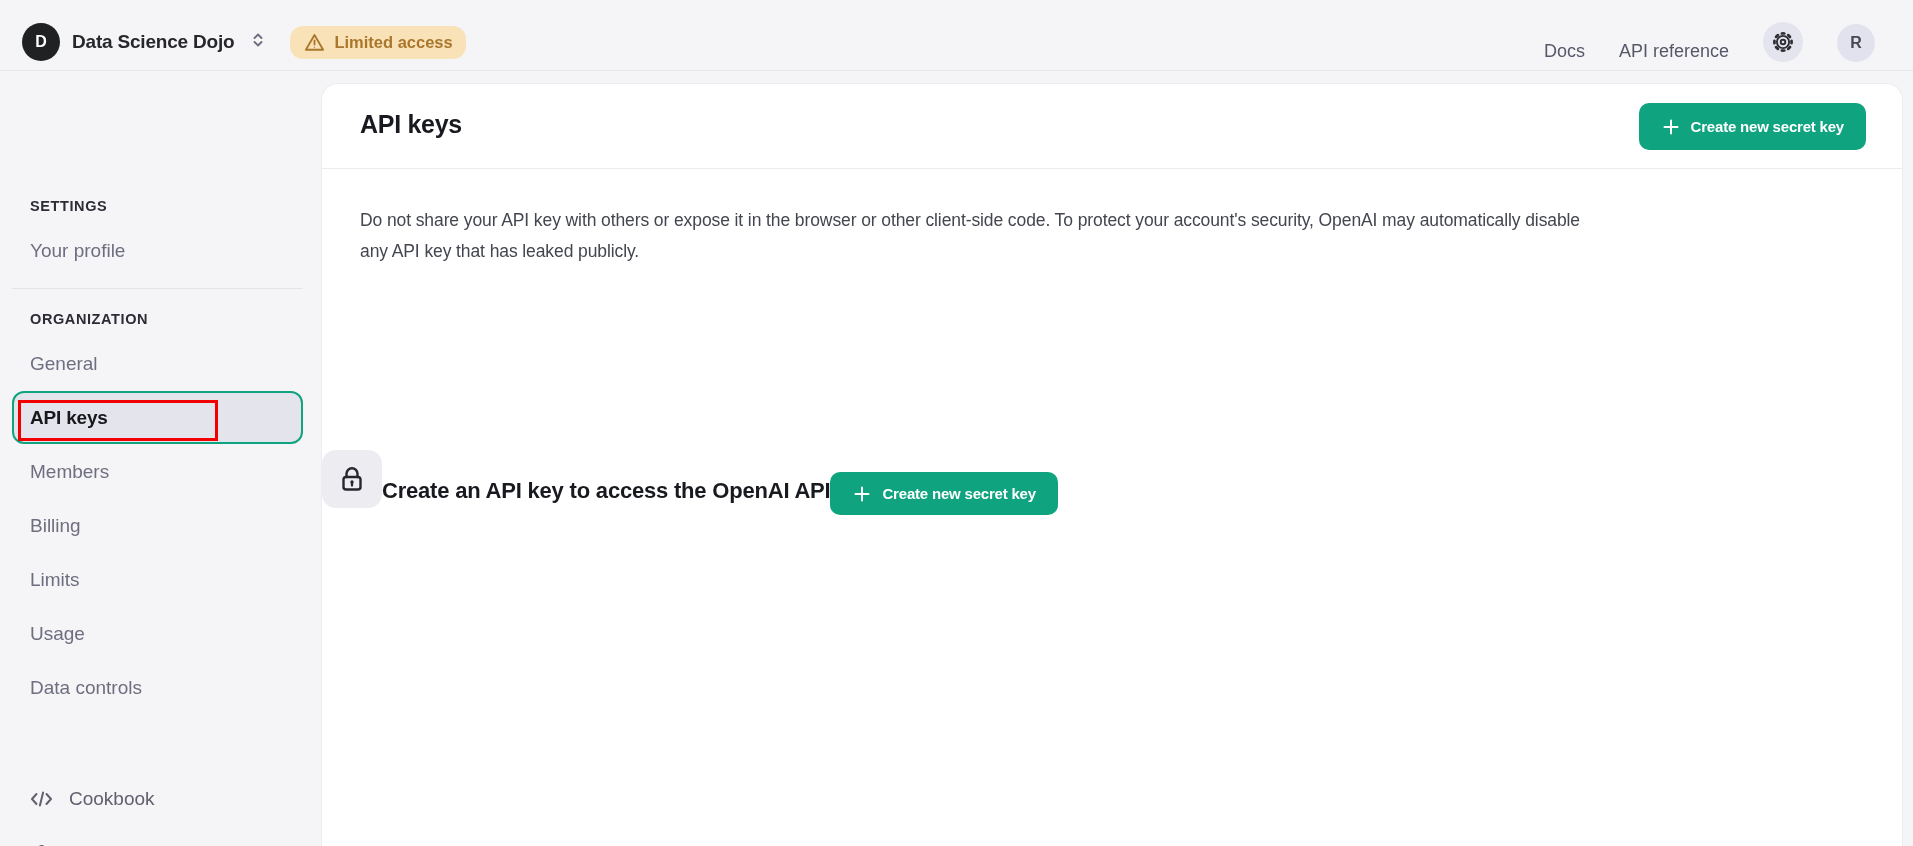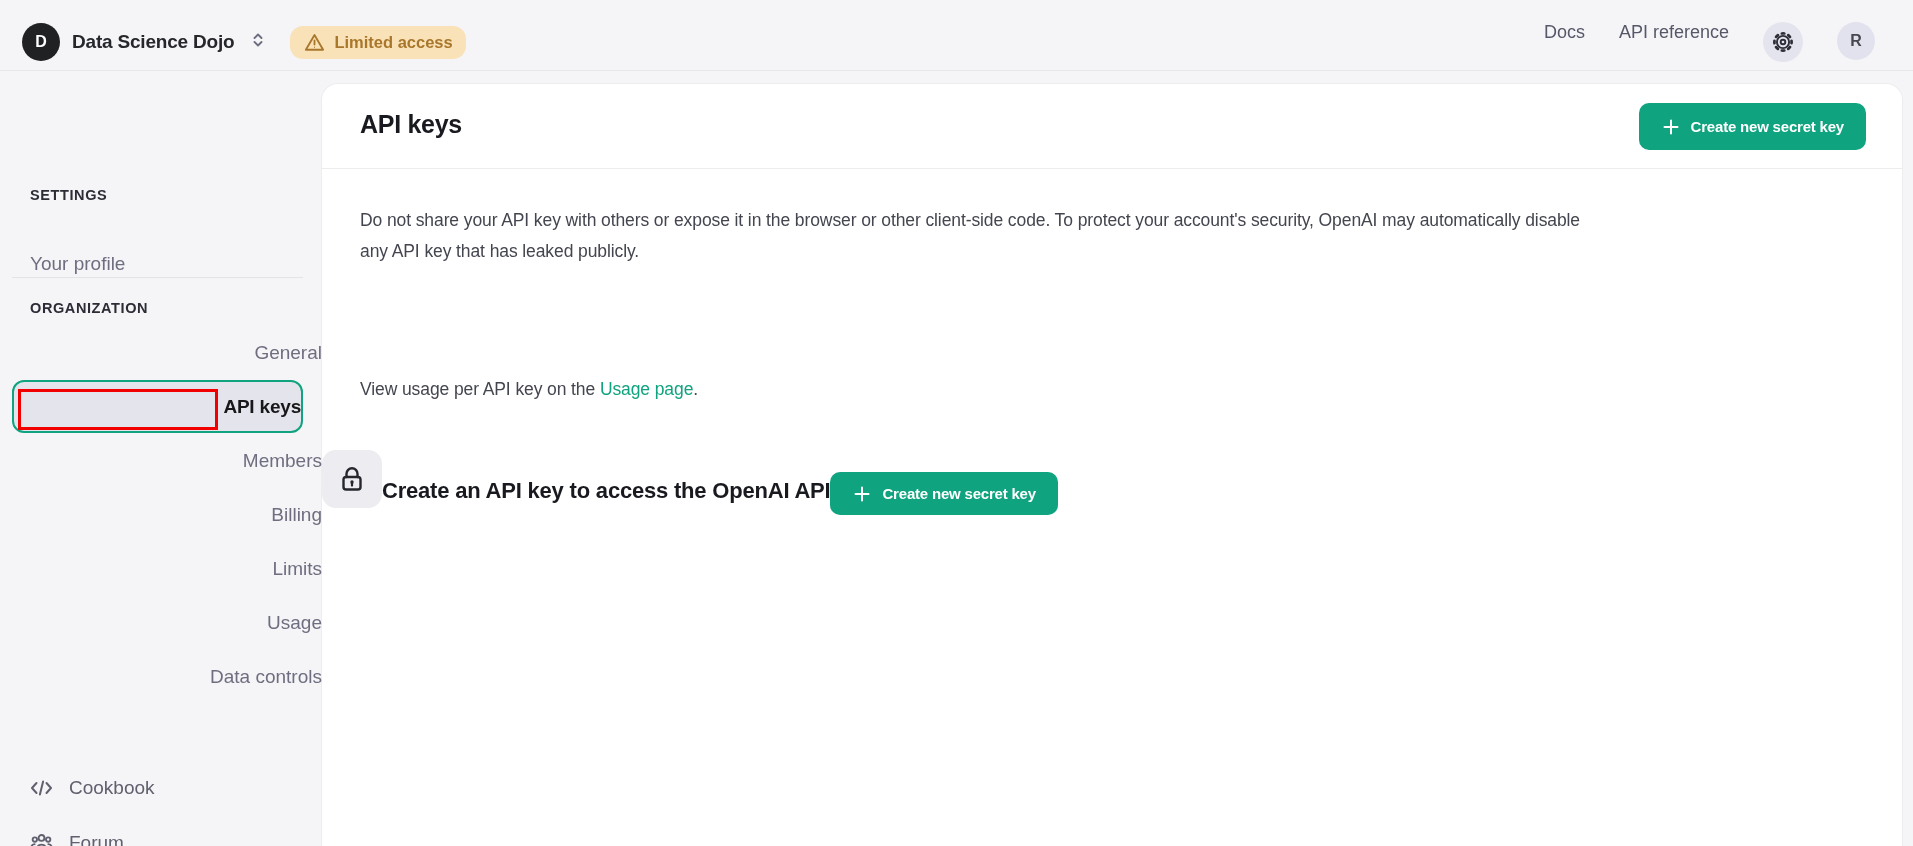--- a/index.html
+++ b/index.html
@@ -22,48 +22,48 @@
     display:flex; align-items:center; justify-content:center;
     font-size:16px; font-weight:700;
   }
   .org-name { font-size:19px; font-weight:700; color:#26272b; letter-spacing:-0.2px; }
   .chev-stack { color:#6e6e80; margin-left:2px; }
   .badge {
     margin-left:22px; height:33px; padding:0 13px; border-radius:13px;
     background:#f9e2b8; color:#a9772b;
     display:flex; align-items:center; gap:8px; font-size:16.5px; font-weight:700;
   }
-  .top-nav { margin-left:auto; display:flex; align-items:flex-start; gap:34px; }
+  .top-nav { margin-left:auto; display:flex; align-items:flex-end; gap:34px; }
   .top-link { font-size:18px; color:#565869; text-decoration:none; cursor:pointer; }
   .icon-circle {
     width:40px; height:40px; border-radius:50%; background:#e4e4ee; border:none;
     display:flex; align-items:center; justify-content:center; cursor:pointer; color:#2d2e36; padding:0;
   }
   .user-avatar {
     width:38px; height:38px; border-radius:50%; background:#e2e2ee; color:#47484f;
     display:flex; align-items:center; justify-content:center; font-size:16px; font-weight:700; cursor:pointer;
   }
 
   
-  .sidebar { position:absolute; top:66px; left:0; width:316px; bottom:0; }
+  .sidebar { position:absolute; top:77px; left:0; width:316px; bottom:0; }
   .side-header {
     position:absolute; left:30px; font-size:14.5px; font-weight:700;
     letter-spacing:0.6px; color:#2b2c35;
   }
   .side-header.settings { top:121px; }
   .side-header.organization { top:234px; }
   .side-item-single {
-    position:absolute; top:163px; left:30px; font-size:19px; color:#6e6e80; cursor:pointer;margin-top:24px;
+    position:absolute; top:163px; left:30px; font-size:19px; color:#6e6e80; cursor:pointer;
   }
   .side-divider { position:absolute; top:211px; left:12px; width:291px; height:1px; background:#e4e4e6; }
   ul.side-list { list-style:none; margin:0; padding:0; position:absolute; left:0; width:322px; }
   ul.org-list { top:260px; }
   ul.org-list li {
     height:54px; line-height:54px; padding-left:30px;
-    font-size:19px; color:#6e6e80; cursor:pointer;text-align:right;
+    font-size:19px; color:#6e6e80; cursor:pointer;
   }
   ul.org-list li.active {
     position:relative; width:291px; height:53px; margin:0 0 1px 12px;
     background:#e4e4ec; border:2px solid #10a37f; border-radius:12px;
     line-height:49px; padding-left:16px; font-weight:700; color:#18181b; letter-spacing:-0.2px;
   }
   .annotation {
     position:absolute; left:4px; top:7px; width:200px; height:41px;
     border:3px solid #f20000; pointer-events:none;
   }
@@ -213,23 +213,20 @@
             <line x1="10" y1="3.5" x2="10" y2="16.5"></line>
             <line x1="3.5" y1="10" x2="16.5" y2="10"></line>
           </svg>
         </span>
         <span>Create new secret key</span>
       </button>
     </div>
 
     <p class="desc">Do not share your API key with others or expose it in the browser or other client-side code. To protect your account's security, OpenAI may automatically disable any API key that has leaked publicly.</p>
 
-    <p class="usage-note">
-      <span>View usage per API key on the </span><a>Usage page</a><span>.</span>
-    </p>
 
     <div class="empty">
       <div class="lock-tile">
         <span style="display:flex;">
           <svg width="32" height="32" viewBox="0 0 32 32" fill="none" stroke="currentColor" stroke-width="2.4" stroke-linecap="round" stroke-linejoin="round">
             <path d="M10.5 14 V10.8 a5.5 5.5 0 0 1 11 0 V14"></path>
             <rect x="7.5" y="14" width="17" height="12.5" rx="2.6"></rect>
             <circle cx="16" cy="19" r="1.7" fill="currentColor" stroke="none"></circle>
             <line x1="16" y1="20.2" x2="16" y2="22.6" stroke-width="2.2"></line>
           </svg>

